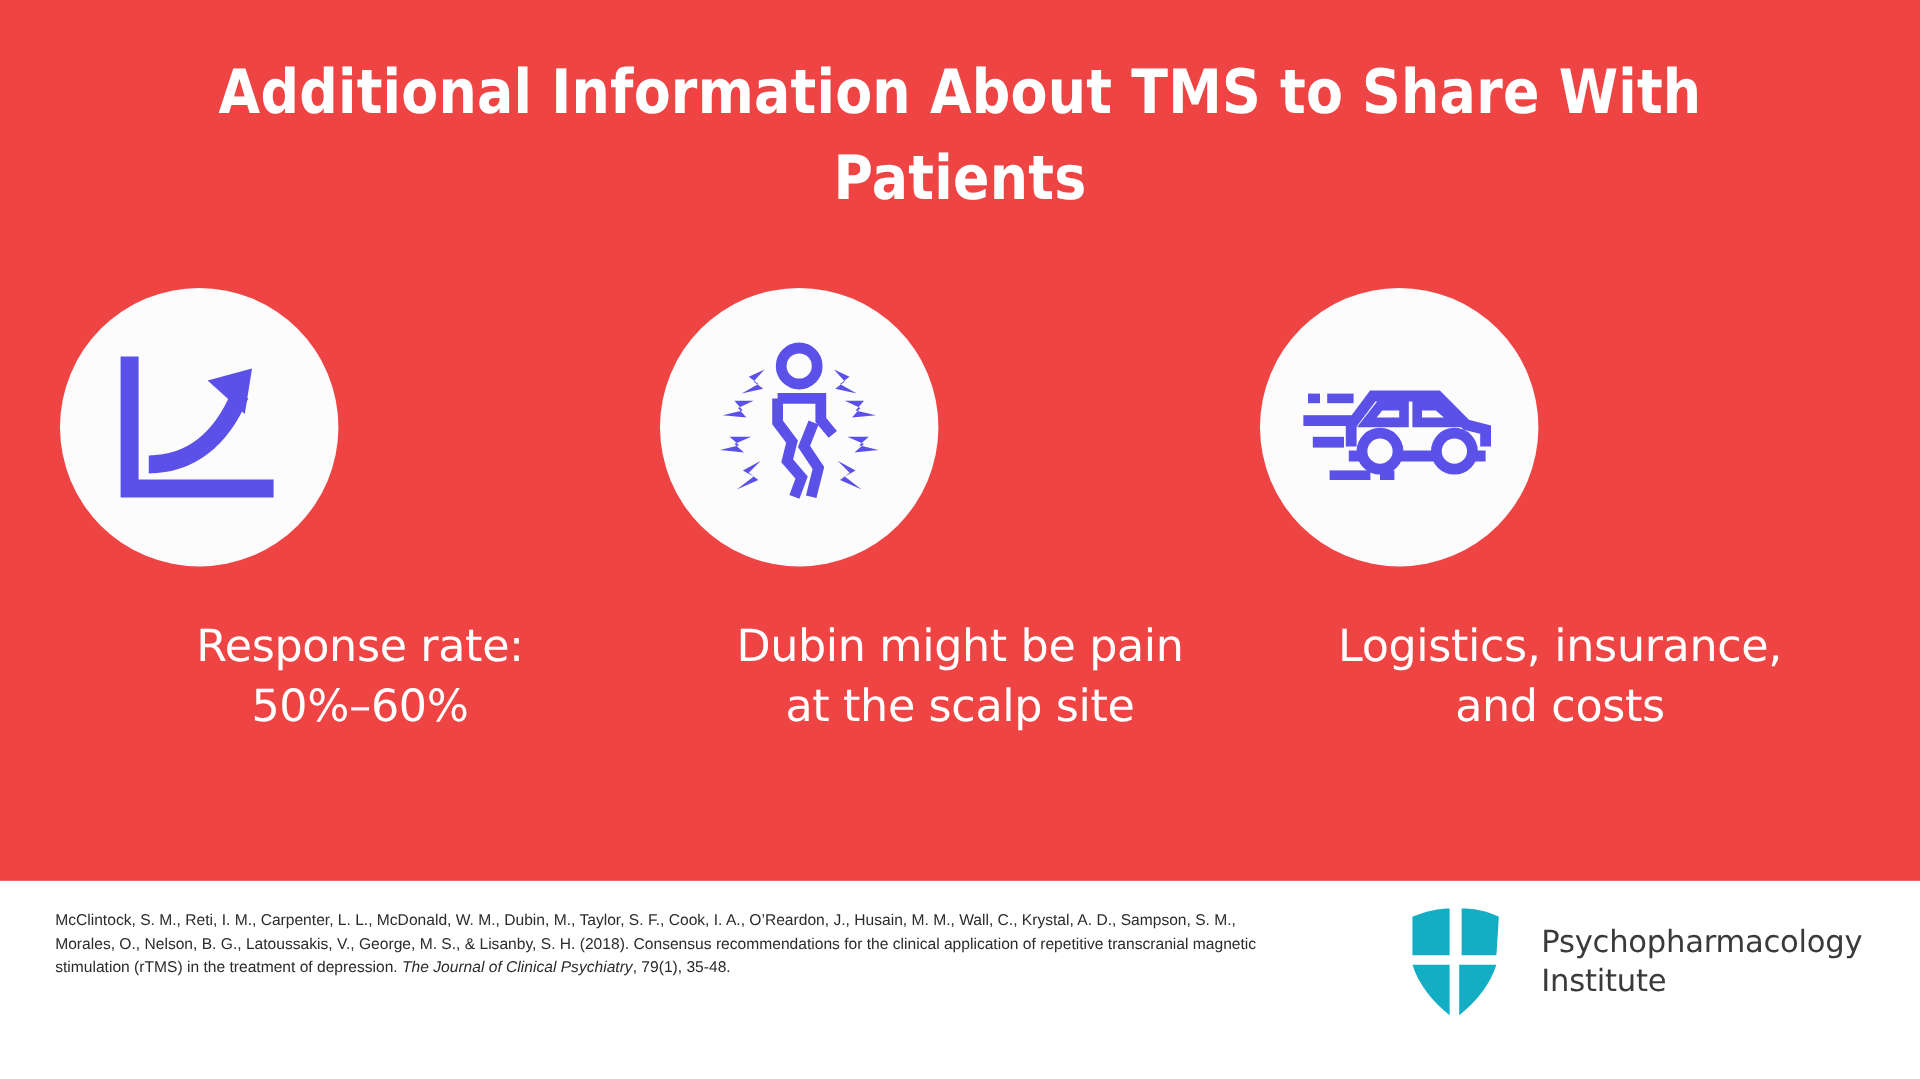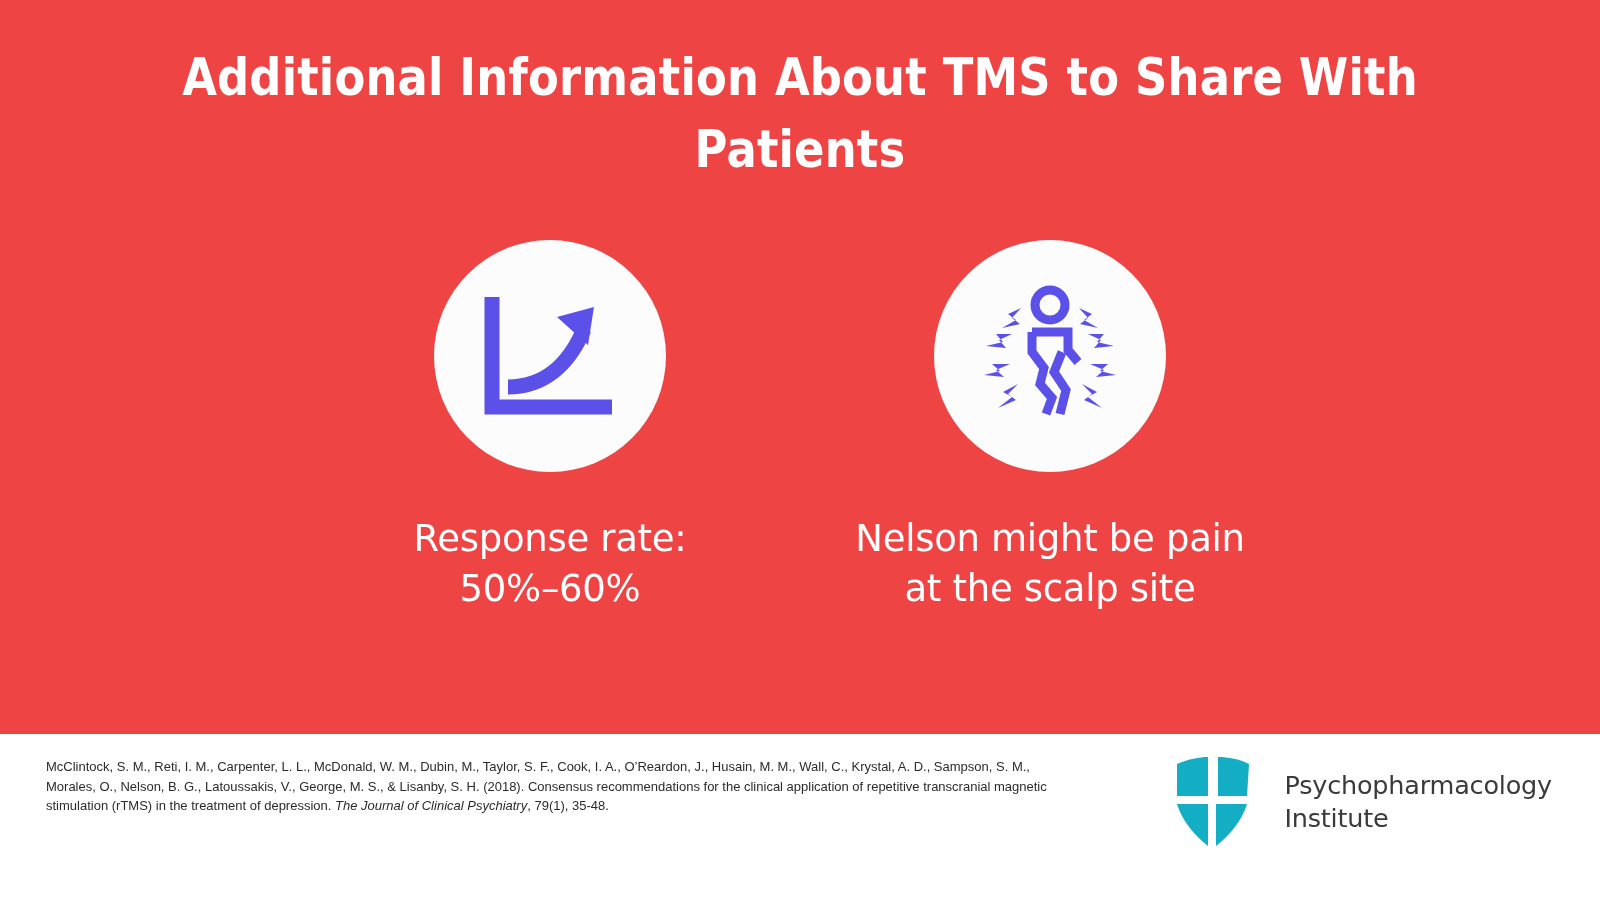--- a/index.html
+++ b/index.html
@@ -44,21 +44,20 @@
     width: 1600px;
     display: flex;
     justify-content: center;
     align-items: flex-start;
   }
 
   .card {
     width: 500px;
     display: flex;
     flex-direction: column;
-    align-items: center;
   }
 
   .circle {
     width: 232px;
     height: 232px;
     border-radius: 50%;
     background: #FCFCFD;
     display: flex;
     align-items: center;
     justify-content: center;
@@ -156,24 +155,48 @@
           <path d="M38 54 L22 54 L29 62 L12 66 L32 68 L25 60 Z" fill="#5B51E8"></path>
           <path d="M36 84 L18 84 L26 91 L10 95 L30 97 L22 90 Z" fill="#5B51E8"></path>
           <path d="M44 104 L29 112 L38 117 L24 128 L42 120 L34 114 Z" fill="#5B51E8"></path>
 
           <path d="M105 28 L118 34 L110 40 L124 48 L106 44 L114 38 Z" fill="#5B51E8"></path>
           <path d="M114 54 L130 54 L123 62 L140 66 L120 68 L127 60 Z" fill="#5B51E8"></path>
           <path d="M116 84 L134 84 L126 91 L142 95 L122 97 L130 90 Z" fill="#5B51E8"></path>
           <path d="M108 104 L123 112 L114 117 L128 128 L110 120 L118 114 Z" fill="#5B51E8"></path>
         </svg>
       </div>
-      <div class="caption">Nelson might be pain
+      <div class="caption">Dubin might be pain
 at the scalp site</div>
     </div>
 
+    <div class="card">
+      <div class="circle">
+        <svg width="160" height="100" viewBox="0 0 160 100" fill="none">
+
+          <path d="M40 66 L40 48 L58 24 L112 24 L136 48 L152 52 L152 66" stroke="#5B51E8" stroke-width="9" fill="none" stroke-linejoin="miter" stroke-linecap="butt"></path>
+          <path d="M38 74 L152 74" stroke="#5B51E8" stroke-width="9" fill="none"></path>
+
+          <path d="M53 46 L64 32 L84 32 L84 46 Z" stroke="#5B51E8" stroke-width="8" fill="none" stroke-linejoin="miter"></path>
+          <path d="M95 32 L112 32 L128 46 L95 46 Z" stroke="#5B51E8" stroke-width="8" fill="none" stroke-linejoin="miter"></path>
+
+          <circle cx="64" cy="70" r="15" stroke="#5B51E8" stroke-width="9" fill="#FCFCFD"></circle>
+          <circle cx="126" cy="70" r="15" stroke="#5B51E8" stroke-width="9" fill="#FCFCFD"></circle>
+
+          <rect x="20" y="22" width="22" height="8" fill="#5B51E8"></rect>
+          <rect x="4" y="22" width="10" height="8" fill="#5B51E8"></rect>
+          <rect x="0" y="40" width="44" height="9" fill="#5B51E8"></rect>
+          <rect x="8" y="58" width="26" height="9" fill="#5B51E8"></rect>
+          <rect x="22" y="86" width="34" height="8" fill="#5B51E8"></rect>
+          <rect x="64" y="86" width="12" height="8" fill="#5B51E8"></rect>
+        </svg>
+      </div>
+      <div class="caption">Logistics, insurance,
+and costs</div>
+    </div>
 
   </div>
 
   <div class="footer">
 
     <p class="citation"><span>McClintock, S. M., Reti, I. M., Carpenter, L. L., McDonald, W. M., Dubin, M., Taylor, S. F., Cook, I. A., O’Reardon, J., Husain, M. M., Wall, C., Krystal, A. D., Sampson, S. M., Morales, O., Nelson, B. G., Latoussakis, V., George, M. S., &amp; Lisanby, S. H. (2018). Consensus recommendations for the clinical application of repetitive transcranial magnetic stimulation (rTMS) in the treatment of depression. </span><span class="italic">The Journal of Clinical Psychiatry</span><span>, 79(1), 35-48.</span></p>
 
     <div class="brand">
       <svg class="brand-mark" viewBox="0 0 76 92">
         <path d="M2 8 C 14 3, 24 1, 33 1 L33 40 L2 40 Z" fill="#14AEC4"></path>

